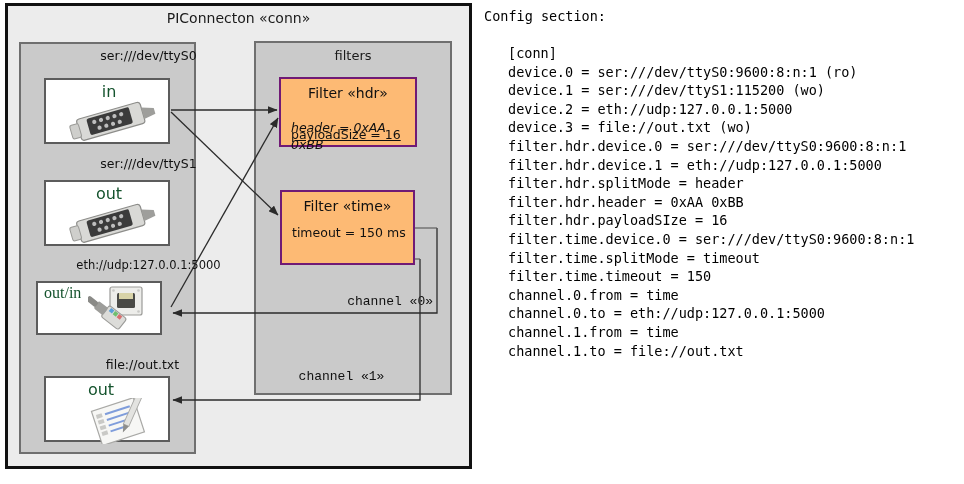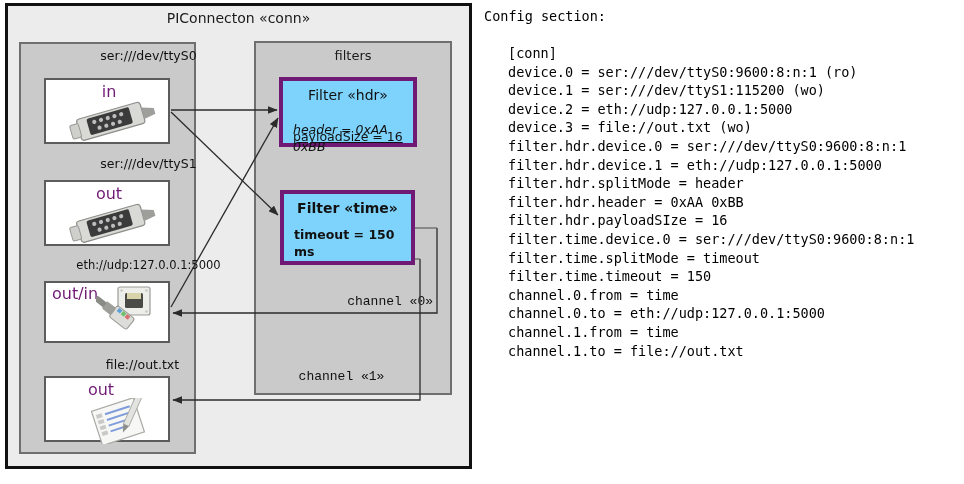--- a/index.html
+++ b/index.html
@@ -21,23 +21,23 @@
   #filters-panel{left:254px;top:41px;width:198px;height:354px;}
 
   .panel-title{position:absolute;width:100%;text-align:center;font-size:13px;
       color:#1a1a1a;top:5px;left:0;}
 
   .dev-label{position:absolute;text-align:center;font-size:12.5px;color:#111;
       width:100%;left:0;padding-left:41px;}
 
   .dev-box{position:absolute;background:#ffffff;border:2px solid #5c5c5c;
       box-sizing:border-box;}
-  .dev-io{position:absolute;font-size:16px;color:#701a75;}
-
-  .filter-box{position:absolute;background:#7dd3fc;border:4px solid #701a75;
+  .dev-io{position:absolute;font-size:16px;color:#14532d;}
+
+  .filter-box{position:absolute;background:#fdba74;border:2px solid #701a75;
       box-sizing:border-box;}
   .filter-title{position:absolute;width:100%;left:0;text-align:center;
       font-size:14px;color:#111;top:6px;}
   .filter-props{position:absolute;left:10px;font-size:12.5px;color:#111;
       line-height:17px;}
 
   .chan-label{position:absolute;font-size:13px;color:#111;text-align:right;font-family:Liberation Mono, monospace;}
 
   svg.wires{position:absolute;left:0;top:0;width:478px;height:484px;
       pointer-events:none;}
@@ -109,21 +109,21 @@
               <circle cx="55.5" cy="24" r="2.1"></circle>
           </g>
           <rect x="6" y="14" width="9" height="14" rx="2" fill="#cfcfcc" stroke="#9a9a97" stroke-width="1"></rect>
           <path d="M80 16 L92 20 L92 26 L80 28 Z" fill="#9e9e9b"></path>
         </g>
       </svg>
     </span>
   </div>
 
   <div class="dev-label" style="left:19px;top:258px;width:177px;font-size:11.5px;">eth://udp:127.0.0.1:5000</div>
-  <div class="dev-box" style="left:44px;top:281px;width:126px;height:62px;">
+  <div class="dev-box" style="left:36px;top:281px;width:126px;height:54px;font-family:Liberation Serif, serif;">
     <div class="dev-io" style="left:6px;top:1px;">out/in</div>
     <span class="icon-wrap" style="left:50px;top:2px;">
       <svg width="72" height="58" viewBox="0 0 72 58">
         <rect x="22" y="2" width="32" height="28" rx="2" fill="#ededea" stroke="#9b9b98" stroke-width="1.2"></rect>
         <rect x="29" y="8" width="18" height="15" rx="1.5" fill="#4a4a46"></rect>
         <rect x="31" y="8" width="14" height="6" fill="#d8d3a8"></rect>
         <g fill="#c9c9c6">
           <circle cx="25.5" cy="5.5" r="1.3"></circle>
             <circle cx="50.5" cy="5.5" r="1.3"></circle>
           <circle cx="25.5" cy="26.5" r="1.3"></circle>
@@ -172,21 +172,21 @@
   <div class="panel" id="filters-panel">
     <div class="panel-title">filters</div>
   </div>
 
   <div class="filter-box" style="left:279px;top:77px;width:138px;height:70px;">
     <div class="filter-title">Filter «hdr»</div>
     <div class="filter-props" style="top:40px;font-style:italic;">header = 0xAA 0xBB</div>
     <div class="filter-props" style="top:47px;text-decoration:underline;">payloadSize = 16</div>
   </div>
 
-  <div class="filter-box" style="left:280px;top:190px;width:135px;height:75px;font-weight:bold;">
+  <div class="filter-box" style="left:280px;top:190px;width:135px;height:75px;">
     <div class="filter-title">Filter «time»</div>
     <div class="filter-props" style="top:32px;">timeout = 150 ms</div>
   </div>
 
   <div class="chan-label" style="left:250px;top:294px;width:183px;">channel «0»</div>
   <div class="chan-label" style="left:250px;top:369px;width:183px;text-align:center;">channel «1»</div>
 
   <svg class="wires">
     <defs>
       <marker id="ah" markerWidth="10" markerHeight="8" refX="9.4" refY="4" orient="auto" markerUnits="userSpaceOnUse">

